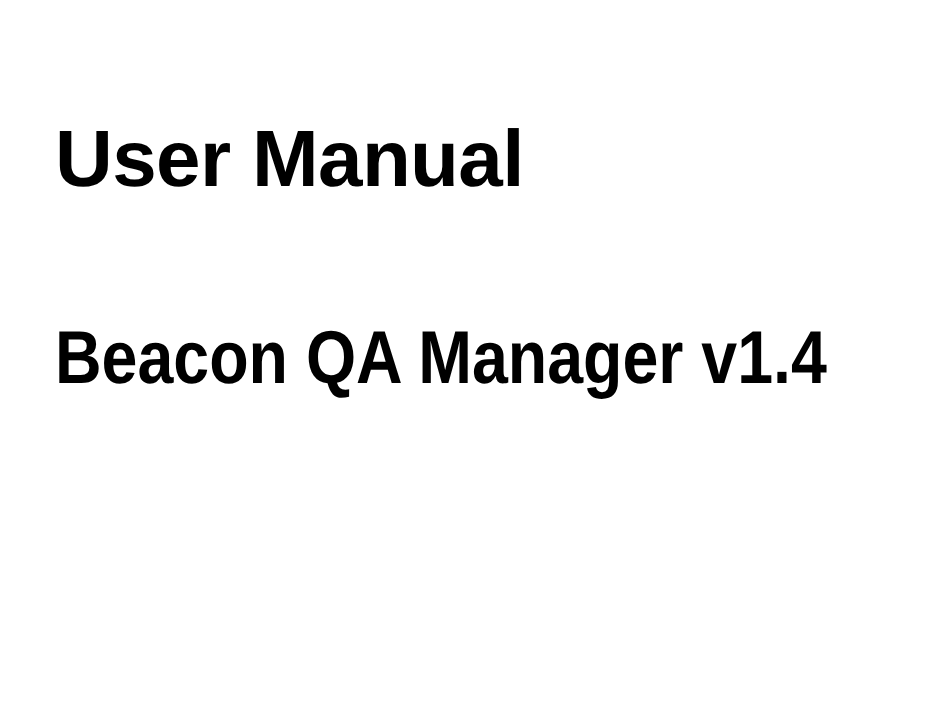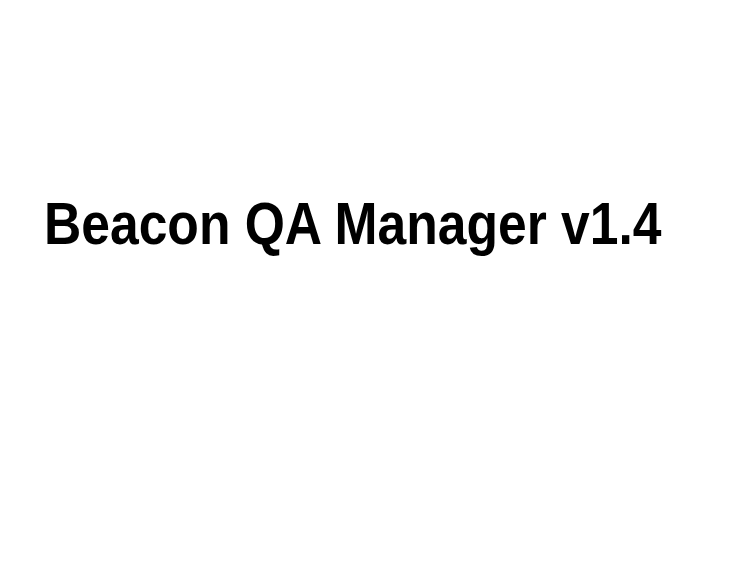--- a/index.html
+++ b/index.html
@@ -71,20 +71,21 @@
     bottom: 24px;
   }
 </style>
 </head>
 <body>
 
 <div id="title-slide" style="background: rgb(255, 255, 255); color: rgb(0, 0, 0);">
 
   <div id="title-block">
 
+    <div class="doc-line" id="doc-type-line">User Manual</div>
 
     <div id="title-gap"></div>
 
     <div class="doc-line" id="doc-product-line">Beacon QA Manager v1.4</div>
 
   </div>
 
   <div id="body-area"></div>
 
 </div>

